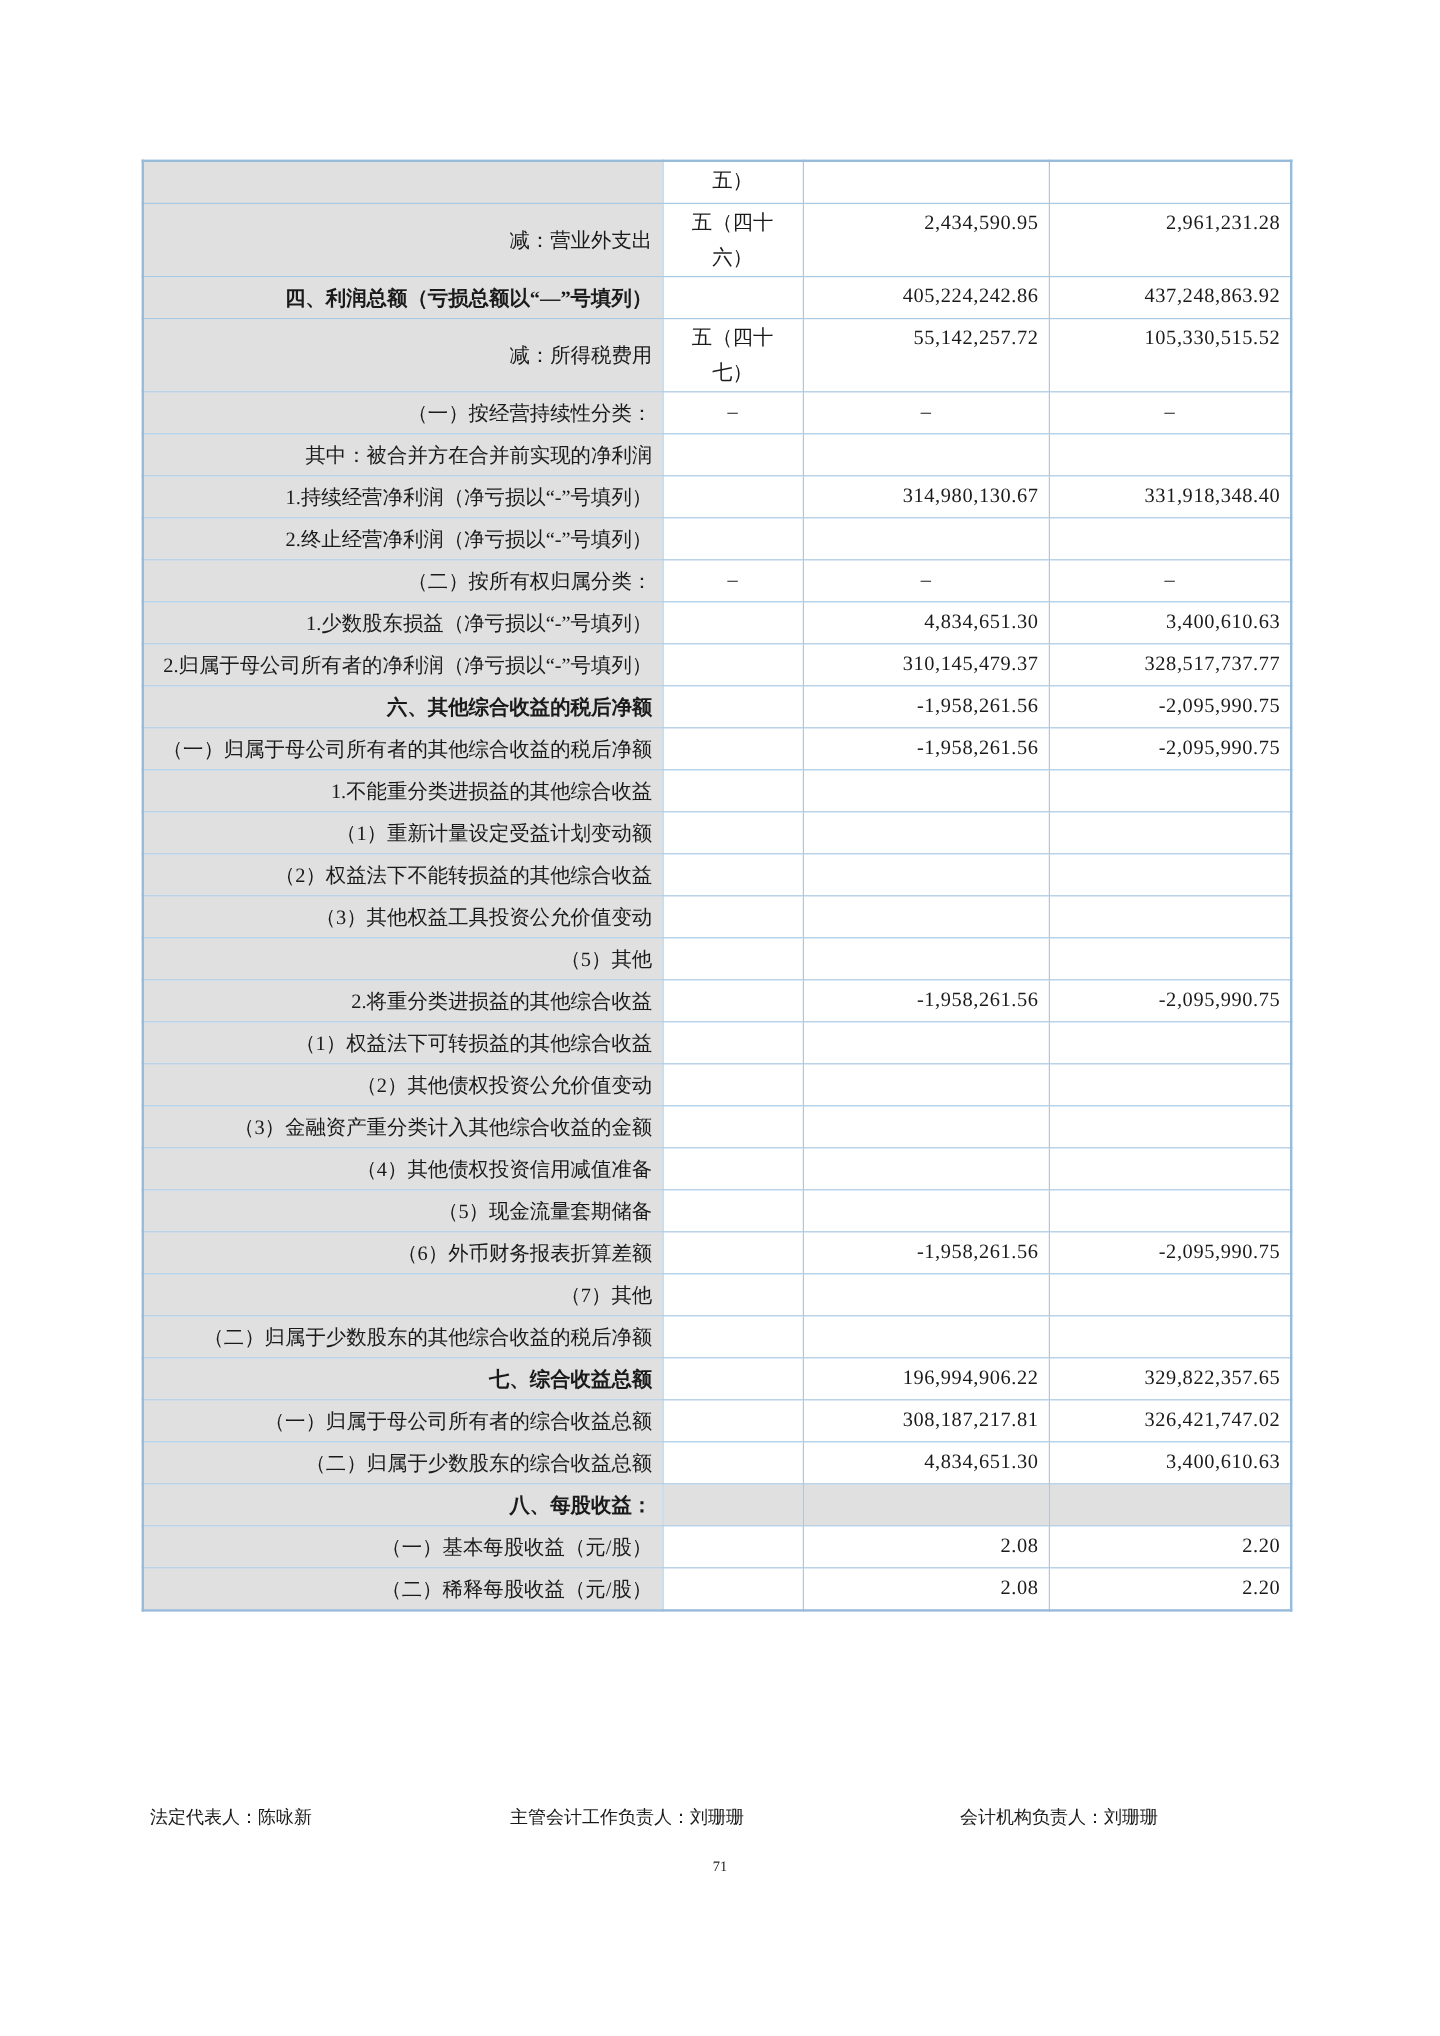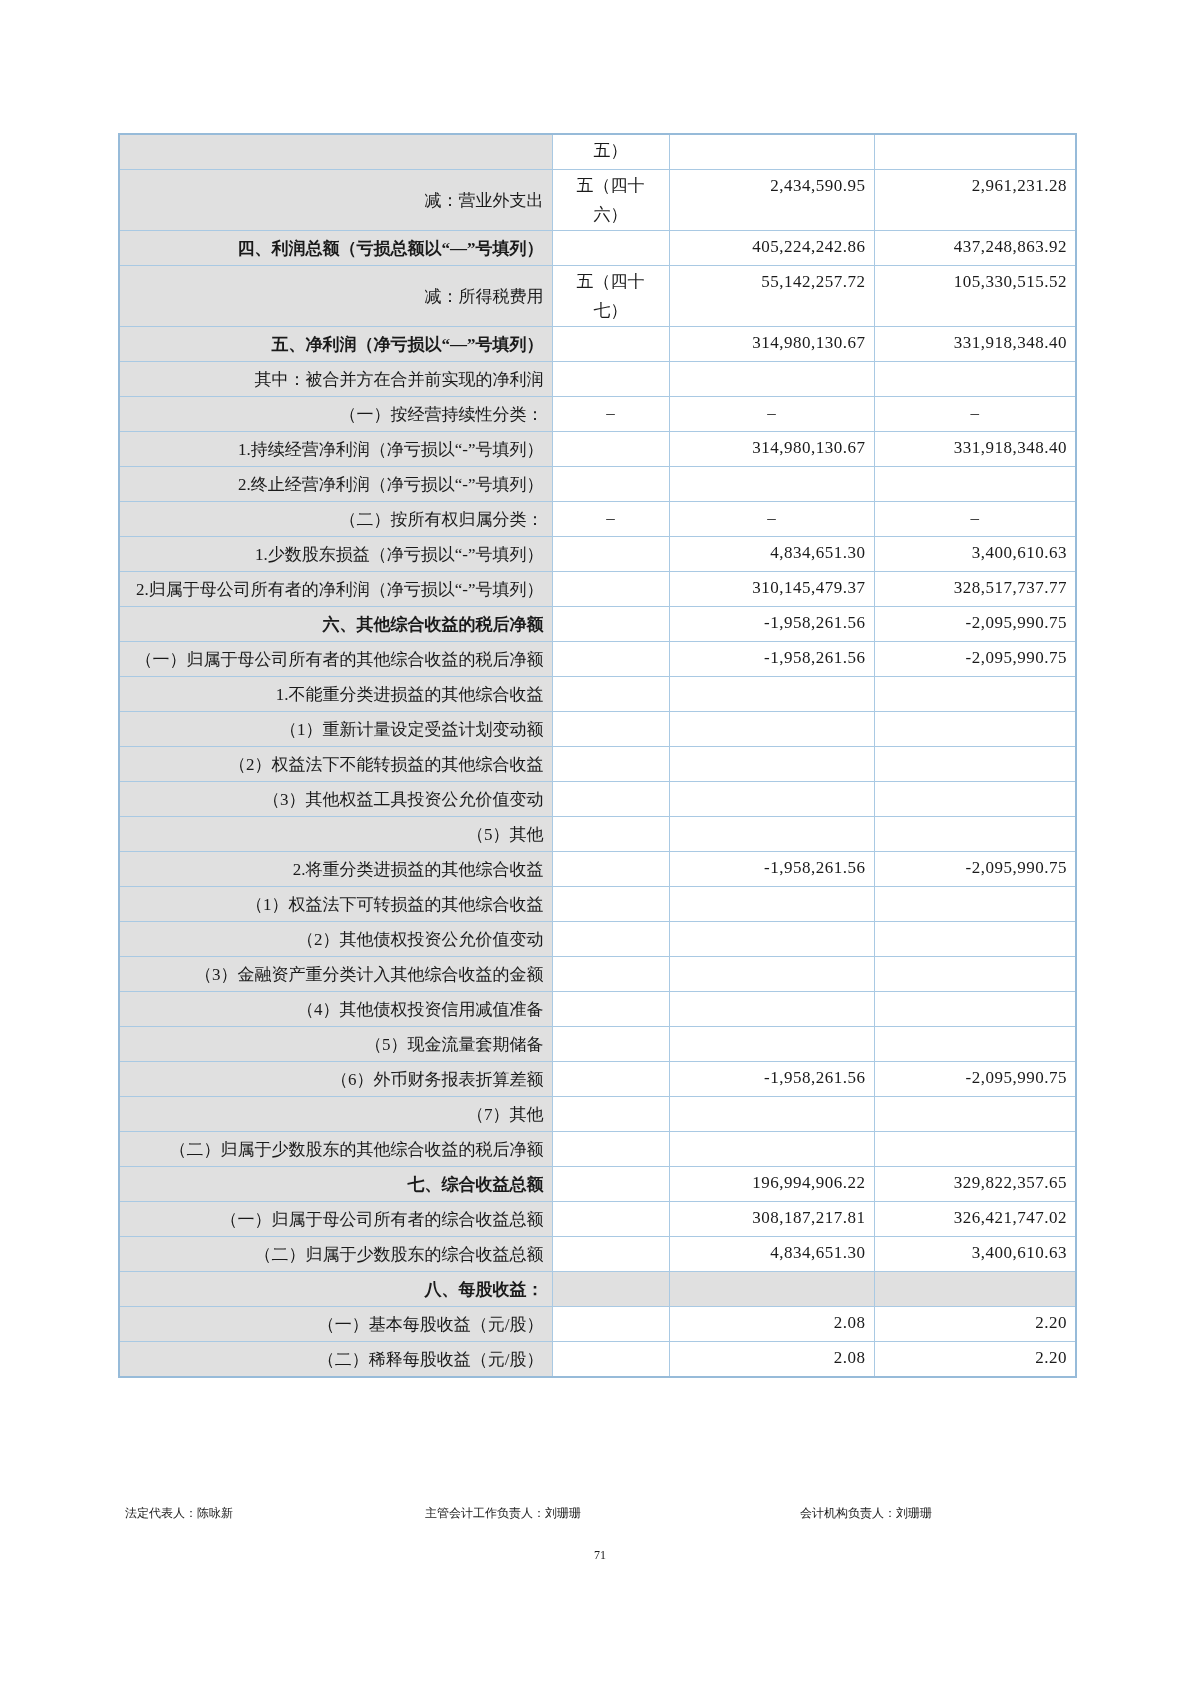--- a/index.html
+++ b/index.html
@@ -52,21 +52,21 @@
     letter-spacing:0.5px;
     padding-right:9px;
   }
   td.dash{text-align:center;letter-spacing:0;}
   td.bold{font-weight:bold;}
   tr.shade-row td{background:var(--shade);}
   .footer-line{
     position:absolute;
     left:125px;top:1505px;
     width:950px;height:24px;
-    font-size:12px;
+    font-size:15px;
   }
   .footer-line span{position:absolute;top:0;white-space:nowrap;}
   .sig-legal{left:0;}
   .sig-chief{left:300px;}
   .sig-agency{left:675px;}
   .page-number{
     position:absolute;
     left:0;top:1548px;
     width:1200px;
     text-align:center;
@@ -104,36 +104,30 @@
           <td class="c-num">405,224,242.86</td>
           <td class="c-num">437,248,863.92</td>
         </tr>
         <tr>
           <td class="c-label">减：所得税费用</td>
           <td class="c-note">五（四十七）</td>
           <td class="c-num">55,142,257.72</td>
           <td class="c-num">105,330,515.52</td>
         </tr>
         <tr>
-          <td class="c-label bold">五、净利润（净亏损以“—”号填列）</td>
-          <td class="c-note"></td>
-          <td class="c-num">314,980,130.67</td>
-          <td class="c-num">331,918,348.40</td>
-        </tr>
-        <tr>
-          <td class="c-label">其中：被合并方在合并前实现的净利润</td>
-          <td class="c-note"></td>
-          <td class="c-num"></td>
-          <td class="c-num"></td>
-        </tr>
-        <tr>
           <td class="c-label">（一）按经营持续性分类：</td>
           <td class="c-note dash">–</td>
           <td class="c-num dash">–</td>
           <td class="c-num dash">–</td>
+        </tr>
+        <tr>
+          <td class="c-label">其中：被合并方在合并前实现的净利润</td>
+          <td class="c-note"></td>
+          <td class="c-num"></td>
+          <td class="c-num"></td>
         </tr>
         <tr>
           <td class="c-label">1.持续经营净利润（净亏损以“-”号填列）</td>
           <td class="c-note"></td>
           <td class="c-num">314,980,130.67</td>
           <td class="c-num">331,918,348.40</td>
         </tr>
         <tr>
           <td class="c-label">2.终止经营净利润（净亏损以“-”号填列）</td>
           <td class="c-note"></td>

